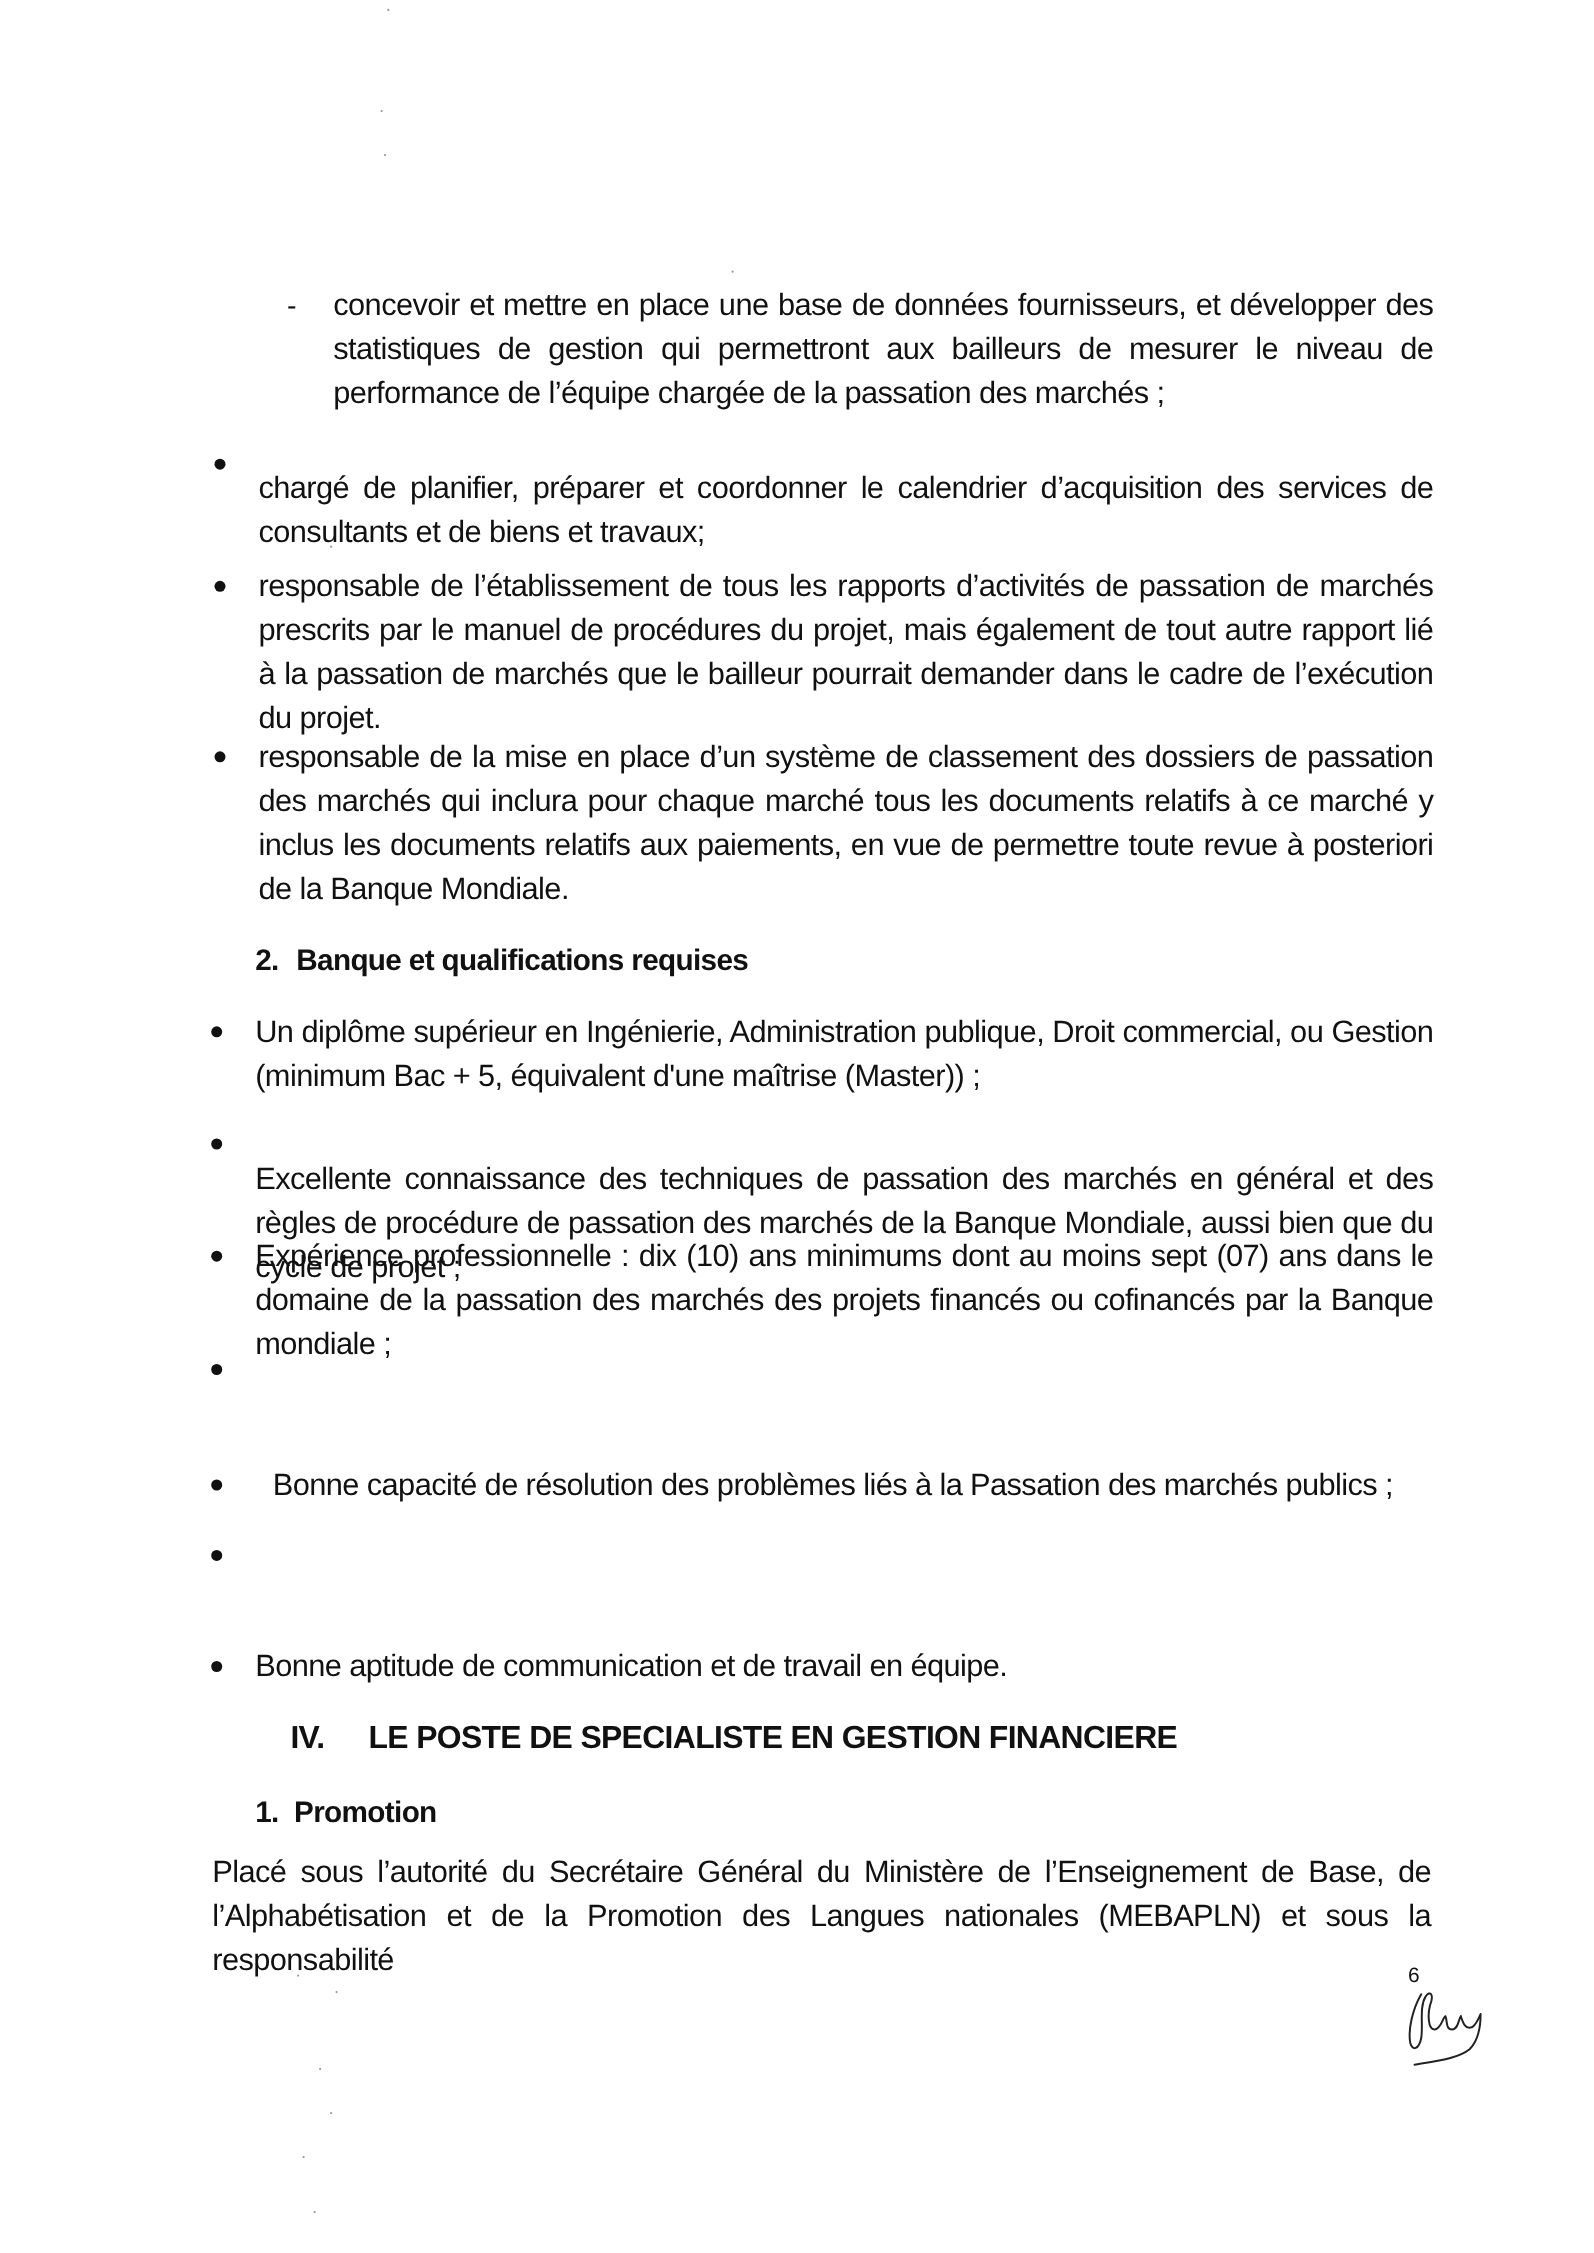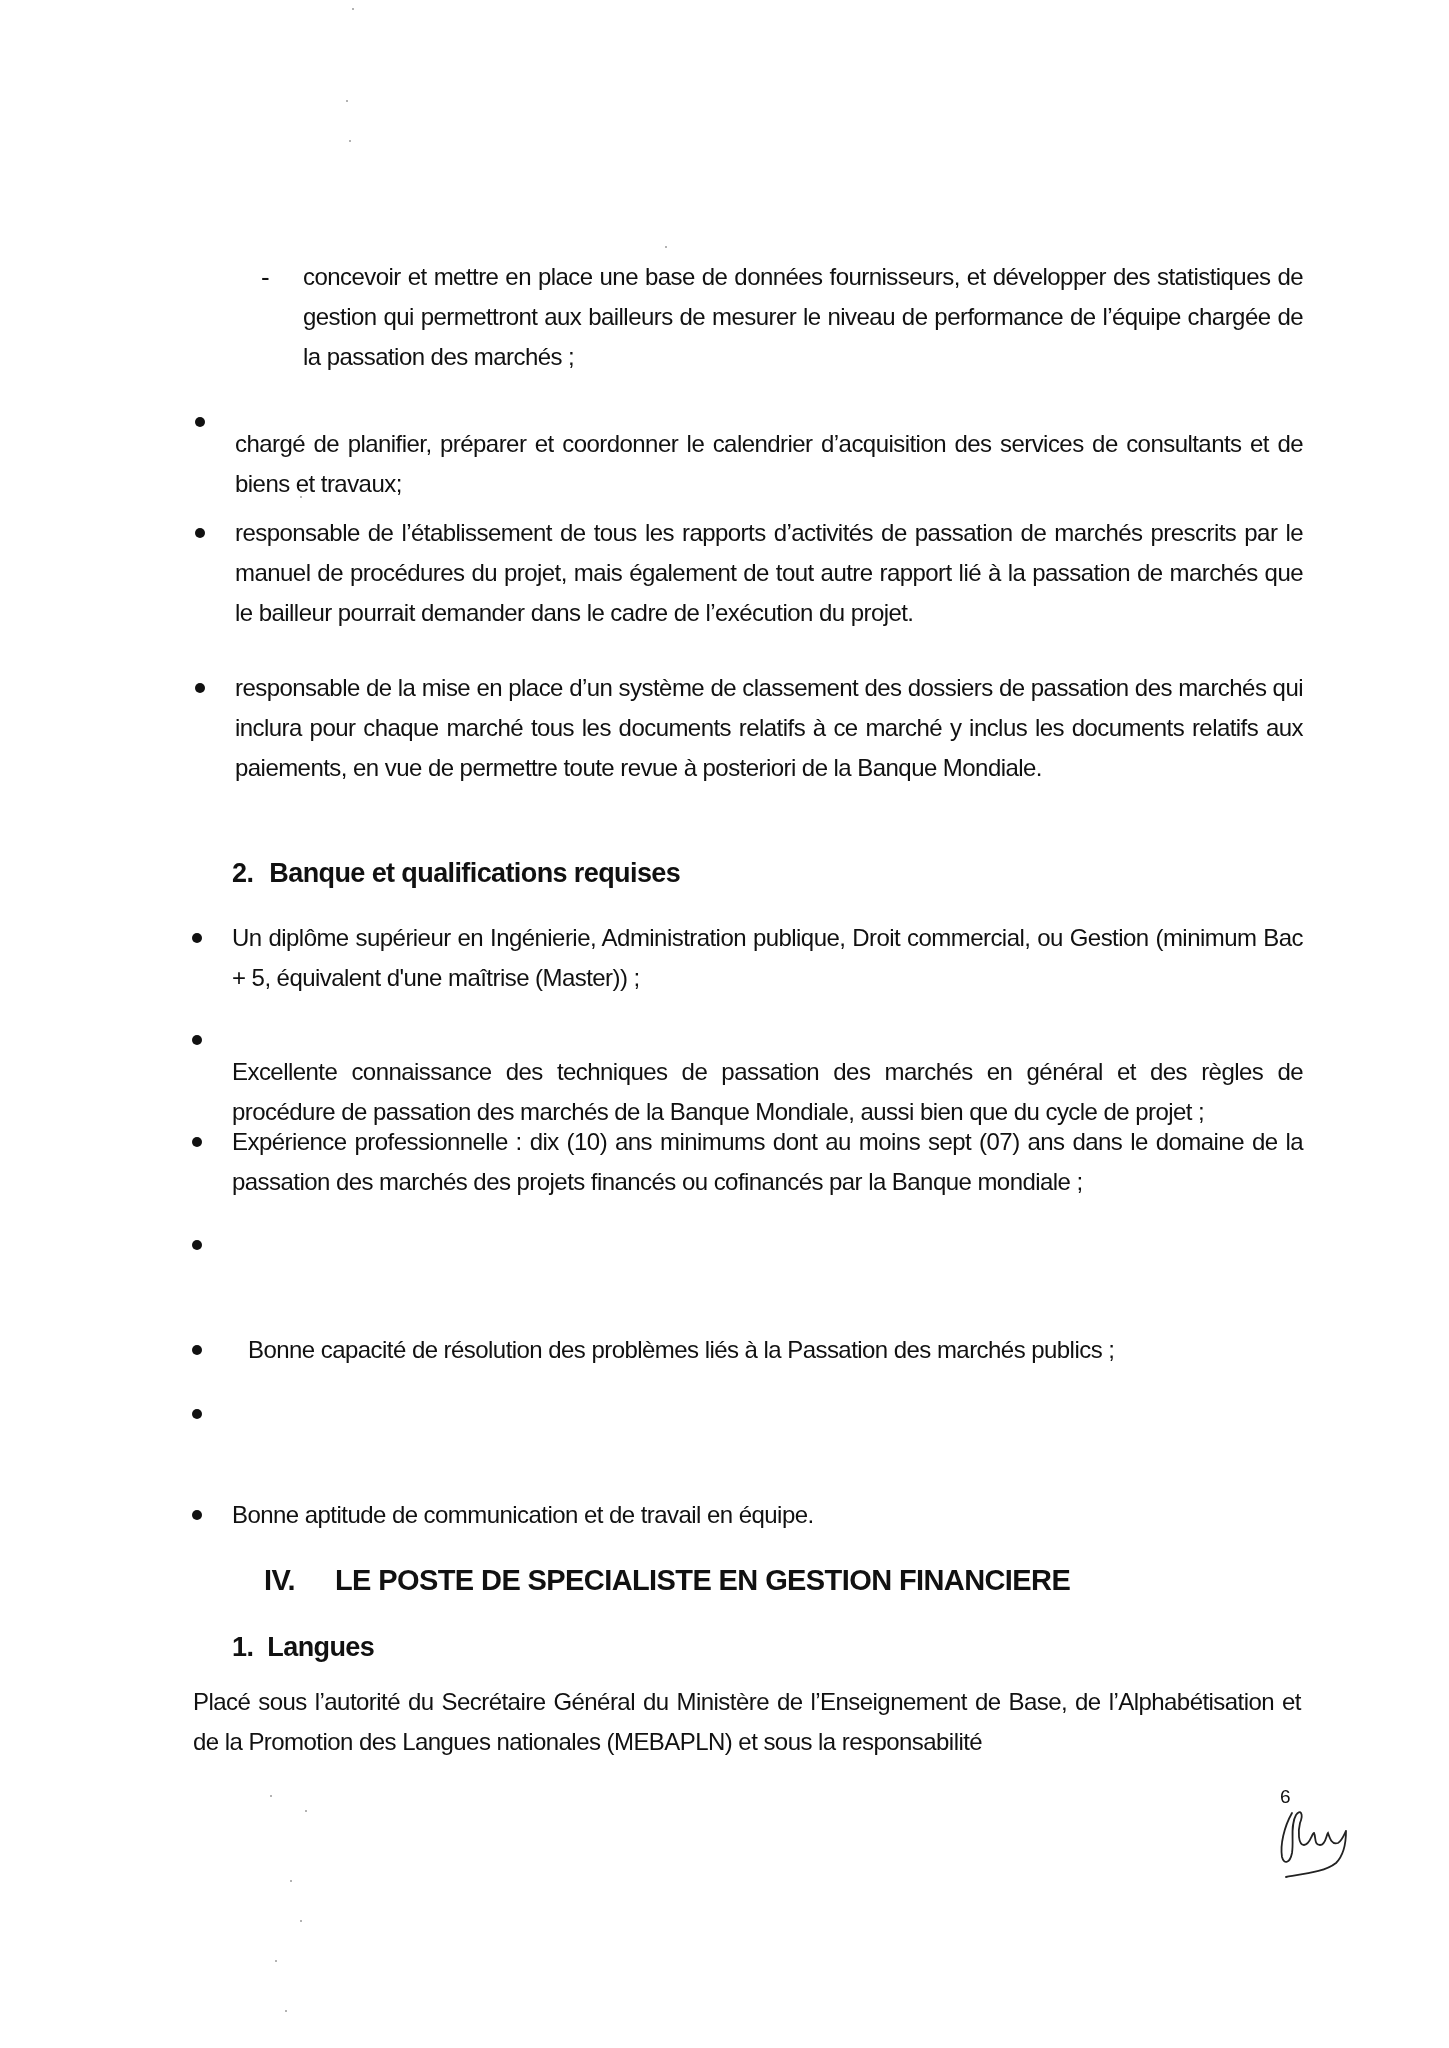--- a/index.html
+++ b/index.html
@@ -1,20 +1,20 @@
 <!DOCTYPE html>
 <html><head>
 <meta charset="utf-8">
 <style>
   html, body { margin: 0; padding: 0; background: #ffffff; }
   body { width: 1449px; height: 2048px; position: relative; overflow: hidden;
          font-family: "Liberation Sans", sans-serif; color: #111111; }
   .page { position: absolute; left: 0; top: 0; width: 1449px; height: 2048px; background: #ffffff; }
   .item { position: absolute; }
-  .txt { font-size: 24px; line-height: 40px; text-align: justify; letter-spacing: -0.55px;
+  .txt { font-size: 28px; line-height: 40px; text-align: justify; letter-spacing: -0.55px;
          transform-origin: left top; }
   .txt.last-left { text-align-last: left; }
   .marker { position: absolute; font-size: 26px; line-height: 40px; }
   .bullet-dot { position: absolute; width: 10px; height: 10px; border-radius: 50%; background: #111; }
   .heading { position: absolute; font-weight: bold; font-size: 27px; line-height: 40px; letter-spacing: -0.6px; }
   .pagenum { position: absolute; font-size: 19px; }
   .speck { position: absolute; width: 2px; height: 2px; background: #9a9a9a; border-radius: 1px; }
 </style>
 </head>
 <body>
@@ -54,21 +54,21 @@
   <span class="bullet-dot" style="left:192px; top:1409px;"></span>
 
   <span class="bullet-dot" style="left:192px; top:1510px;"></span>
   <div class="item txt last-left" style="left:232px; top:1495px; width:1071px;">Bonne aptitude de communication et de travail en équipe.</div>
 
   <div class="heading" style="left:264px; top:1560px; font-size:29px;">
     <span>IV.</span><span style="display:inline-block; width:40px;"></span><span>LE POSTE DE SPECIALISTE EN GESTION FINANCIERE</span>
   </div>
 
   <div class="heading" style="left:232px; top:1627px;">
-    <span>1.</span><span style="display:inline-block; width:14px;"></span><span>Langues</span>
+    <span>1.</span><span style="display:inline-block; width:14px;"></span><span>Promotion</span>
   </div>
 
   <div class="item txt" style="left:193px; top:1682px; width:1108px;">Placé sous l’autorité du Secrétaire Général du Ministère de l’Enseignement de Base, de l’Alphabétisation et de la Promotion des Langues nationales (MEBAPLN) et sous la responsabilité</div>
 
   <div class="pagenum" style="left:1280px; top:1786px;">6</div>
 
   <svg style="position:absolute; left:1270px; top:1805px;" width="110" height="80">
     <path d="M22 8 C 14 22, 10 40, 12 52 C 14 60, 20 58, 22 48 C 24 36, 20 20, 26 10 C 30 4, 34 8, 30 18 C 28 26, 28 40, 34 40 C 40 40, 42 28, 44 28 C 46 32, 44 40, 50 40 C 56 40, 56 30, 58 28 C 60 34, 62 40, 68 38 C 72 36, 74 30, 76 26 M76 26 C 76 36, 74 50, 66 58 C 56 66, 40 68, 16 72" fill="none" stroke="#222" stroke-width="1.8" stroke-linecap="round"></path>
   </svg>
 

